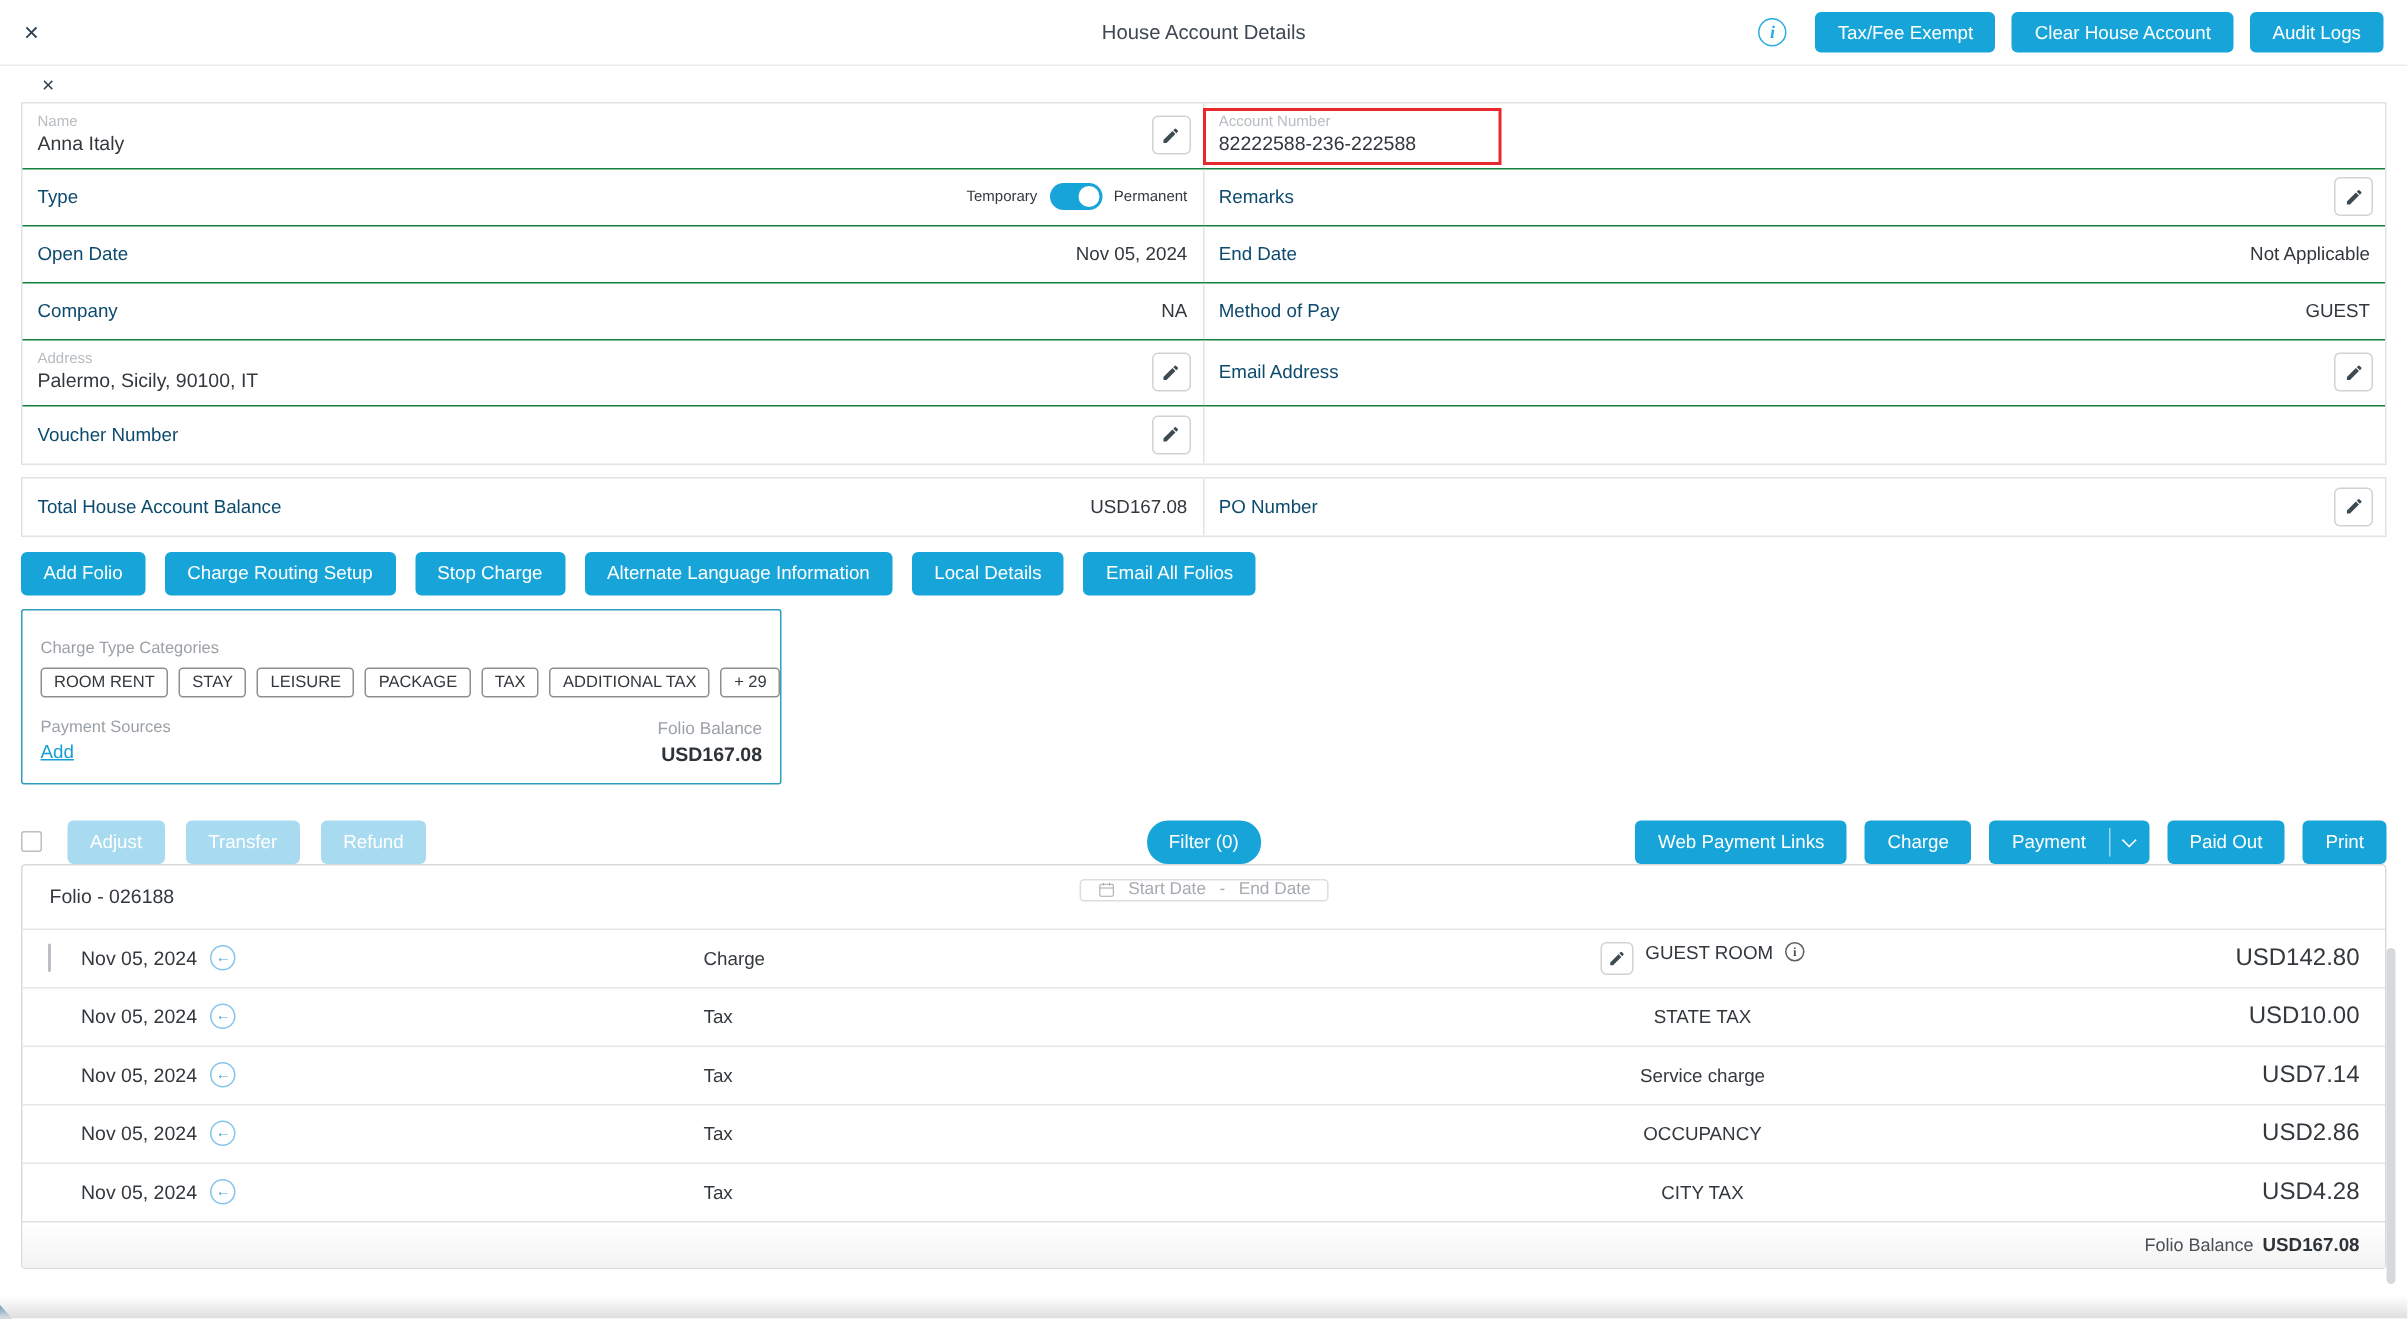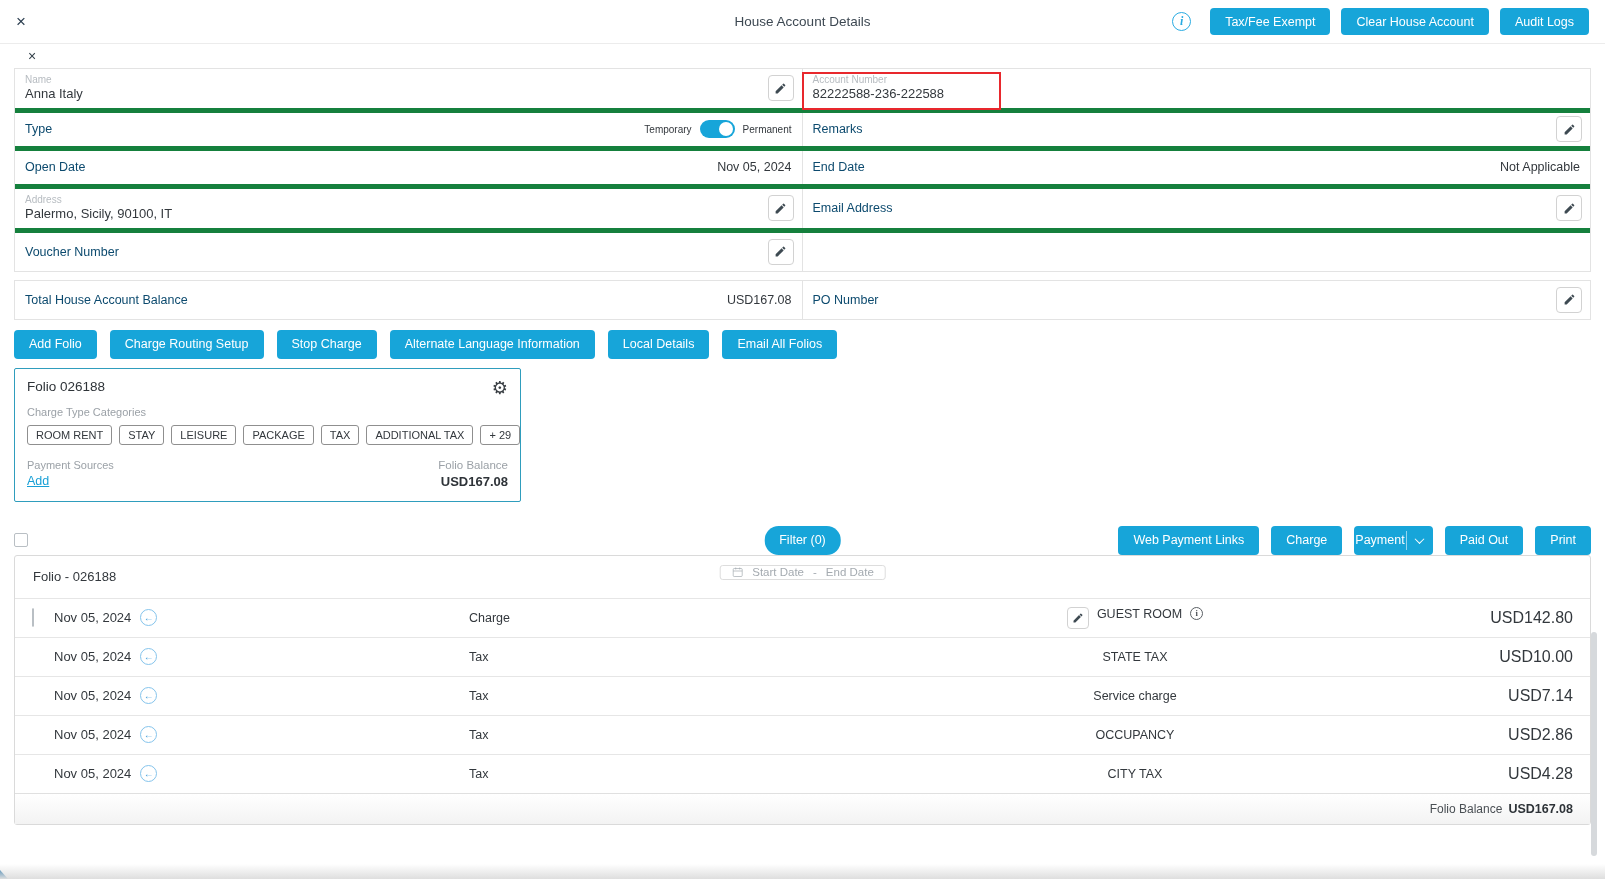--- a/index.html
+++ b/index.html
@@ -29,21 +29,21 @@
     height:27px; padding:0 15px; font-size:12.5px; font-family:inherit; cursor:pointer;
     display:inline-flex; align-items:center; justify-content:center; white-space:nowrap;
   }
   .btn-lg { height:29px; }
   .btn-disabled { background:#a8dbf0; cursor:default; }
   
   .content { padding:0 14px; position:relative; }
   .panel-close { font-size:14px; color:#34404a; margin:4px 0 3px 14px; width:14px; cursor:pointer; line-height:1.2; }
   
   .form-grid { border:1px solid #e3e3e3; background:#fff; }
-  .f-row { display:flex; border-bottom:5px solid #15803d; }
+  .f-row { display:flex; border-bottom:1px solid #15803d; }
   .f-row:last-child { border-bottom:none; }
   .half { flex:1 1 50%; position:relative; display:flex; align-items:center; padding:0 10px; }
   .half.left { border-right:1px solid #e3e3e3; }
   .h44 { height:44px; } .h38 { height:38px; }
   .stacked { flex-direction:column; align-items:flex-start; justify-content:center; }
   .lbl-sm { font-size:10px; color:#b7bcc1; line-height:1.25; }
   .val { font-size:13px; color:#33383d; line-height:1.3; }
   .lbl { font-size:12.5px; color:#0c4a6e; }
   .val-right { margin-left:auto; font-size:12.5px; color:#33383d; }
   .edit-btn {
@@ -84,21 +84,21 @@
   .fc-bal-value { font-size:13px; color:#2e3338; font-weight:bold; margin-top:3px; }
   
   .toolbar { display:flex; align-items:center; margin-top:24px; position:relative; }
   .checkbox {
     width:14px; height:14px; border:1px solid #b9bfc4; border-radius:2px; background:#fff; cursor:pointer; flex:none;
   }
   .toolbar .grp { display:flex; gap:14px; margin-left:17px; }
   .filter-btn { position:absolute; left:50%; transform:translateX(-50%); border-radius:14px; }
   .toolbar-right { margin-left:auto; display:flex; gap:12px; align-items:center; }
   .split-btn { display:flex; align-items:stretch; background:#17a5d9; border-radius:4px; overflow:hidden; height:29px; }
-  .split-main { color:#fff; font-size:12.5px; display:flex; align-items:center; padding:0 1px; cursor:pointer; }
+  .split-main { color:#fff; font-size:12.5px; display:flex; align-items:center; padding:0 15px; cursor:pointer; }
   .split-div { width:1px; background:rgba(255,255,255,.55); margin:5px 0; }
   .split-caret { width:26px; display:flex; align-items:center; justify-content:center; cursor:pointer; }
   .caret { width:7px; height:7px; border-right:1.6px solid #fff; border-bottom:1.6px solid #fff; transform:rotate(45deg) translate(-1px,-1px); }
   
   .table-panel { border:1px solid #dadada; border-radius:3px; background:#fff; }
   .t-head { position:relative; height:42px; display:flex; align-items:center; padding:0 18px; }
   .t-title { font-size:13px; color:#33383d; }
   .date-range {
     position:absolute; left:50%; transform:translateX(-50%); top:9px;
     display:flex; align-items:center; gap:9px; border:1px solid #ddd; border-radius:3px;
@@ -191,20 +191,30 @@
       <div class="half left">
         <span class="lbl">Open Date</span>
         <span class="val-right">Nov 05, 2024</span>
       </div>
       <div class="half">
         <span class="lbl">End Date</span>
         <span class="val-right">Not Applicable</span>
       </div>
     </div>
 
+    <div class="f-row h38">
+      <div class="half left">
+        <span class="lbl">Company</span>
+        <span class="val-right">NA</span>
+      </div>
+      <div class="half">
+        <span class="lbl">Method of Pay</span>
+        <span class="val-right">GUEST</span>
+      </div>
+    </div>
 
     <div class="f-row h44">
       <div class="half left stacked">
         <div class="lbl-sm">Address</div>
         <div class="val">Palermo, Sicily, 90100, IT</div>
         <span class="edit-btn">
             <svg viewBox="0 0 24 24">
               <path d="M3 17.25V21h3.75L17.8 9.94l-3.75-3.75L3 17.25zM20.7 7.04c.39-.39.39-1.02 0-1.41l-2.34-2.34a.996.996 0 0 0-1.41 0l-1.83 1.83 3.75 3.75 1.83-1.83z"></path>
             </svg>
           </span>
@@ -254,24 +264,20 @@
   <div class="actions-row">
     <button class="btn btn-lg">Add Folio</button>
     <button class="btn btn-lg">Charge Routing Setup</button>
     <button class="btn btn-lg">Stop Charge</button>
     <button class="btn btn-lg">Alternate Language Information</button>
     <button class="btn btn-lg">Local Details</button>
     <button class="btn btn-lg">Email All Folios</button>
   </div>
 
   <div class="folio-card">
-    <div class="fc-head">
-      <span class="fc-title">Folio 026188</span>
-      <span class="gear">⚙</span>
-    </div>
     <div class="fc-label">Charge Type Categories</div>
     <div class="chips">
       <span class="chip">ROOM RENT</span>
       <span class="chip">STAY</span>
       <span class="chip">LEISURE</span>
       <span class="chip">PACKAGE</span>
       <span class="chip">TAX</span>
       <span class="chip">ADDITIONAL TAX</span>
       <span class="chip">+ 29</span>
     </div>
@@ -282,20 +288,25 @@
       </div>
       <div class="fc-bal">
         <div class="fc-bal-label">Folio Balance</div>
         <div class="fc-bal-value">USD167.08</div>
       </div>
     </div>
   </div>
 
   <div class="toolbar">
     <span class="checkbox"></span>
+    <div class="grp">
+      <button class="btn btn-lg btn-disabled">Adjust</button>
+      <button class="btn btn-lg btn-disabled">Transfer</button>
+      <button class="btn btn-lg btn-disabled">Refund</button>
+    </div>
     <button class="btn btn-lg filter-btn">Filter (0)</button>
     <div class="toolbar-right">
       <button class="btn btn-lg">Web Payment Links</button>
       <button class="btn btn-lg">Charge</button>
       <span class="split-btn">
         <span class="split-main">Payment</span>
         <span class="split-div"></span>
         <span class="split-caret">
             <span class="caret"></span>
           </span>

